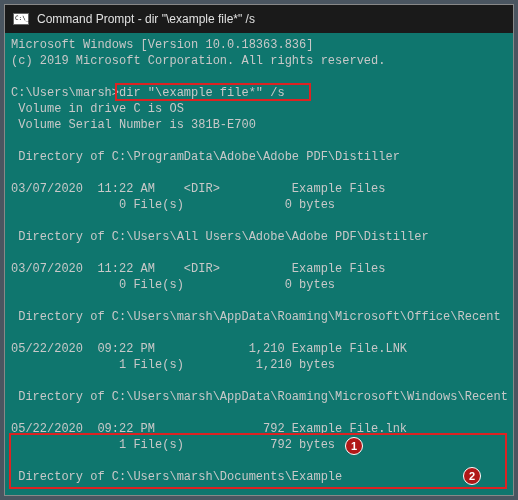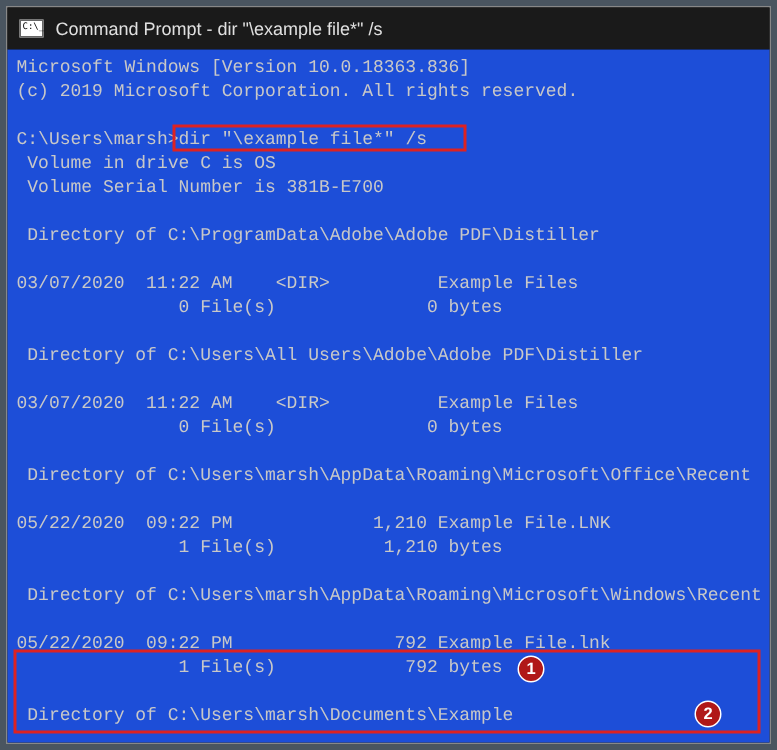--- a/index.html
+++ b/index.html
@@ -43,21 +43,21 @@
     position: absolute;
     font-size: 6px;
     color: #000;
     top: 1px;
     left: 1px;
     font-family: Consolas, monospace;
     line-height: 6px;
   }
   .terminal {
     flex: 1;
-    background: #1d4ed8;
+    background: #0f766e;
     color: #c8c8c8;
     font-size: 12px;
     line-height: 16px;
     padding: 4px 6px;
     white-space: pre;
     overflow: hidden;
     position: relative;
   }
   .cmd-highlight {
     border: 2px solid #d22;

